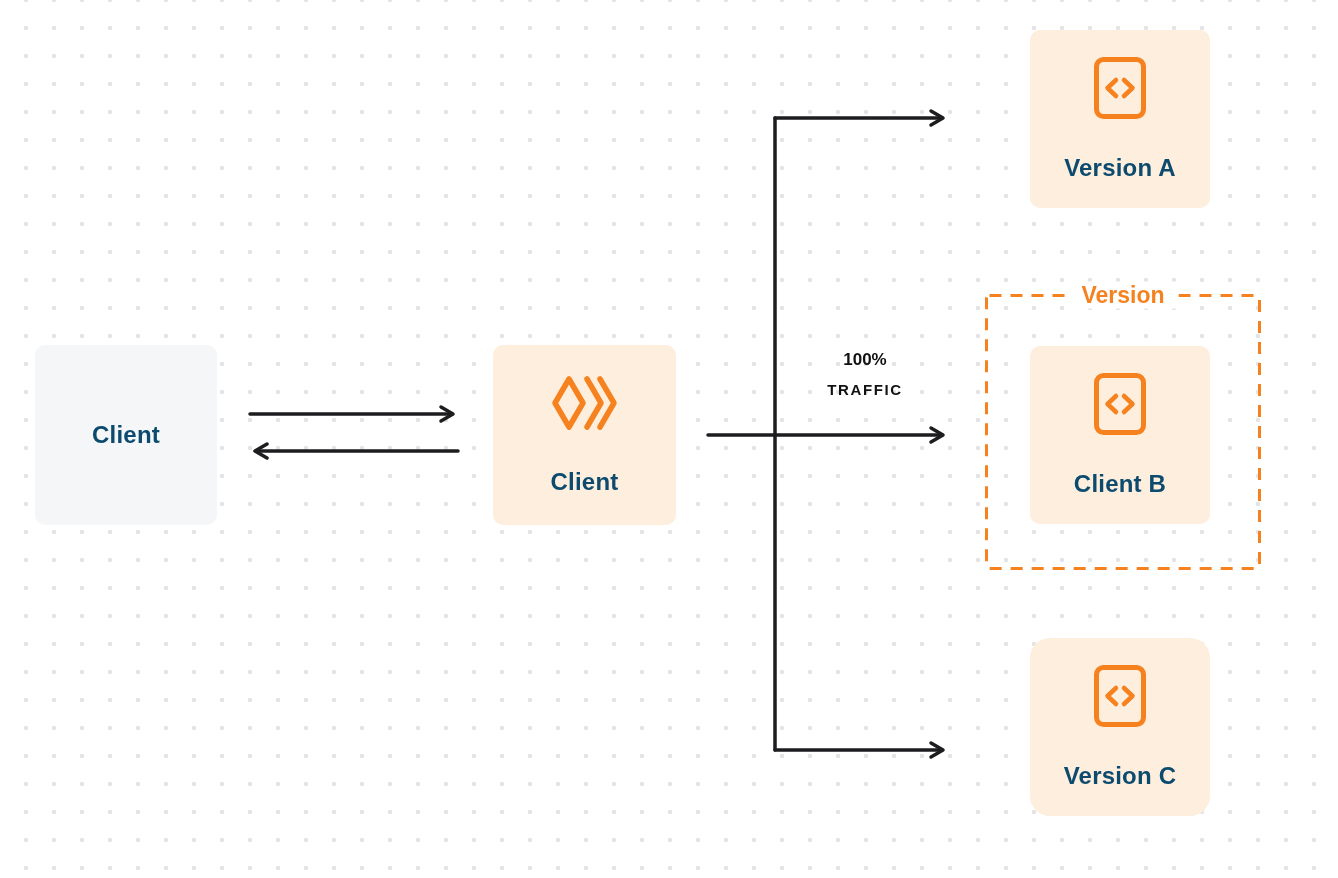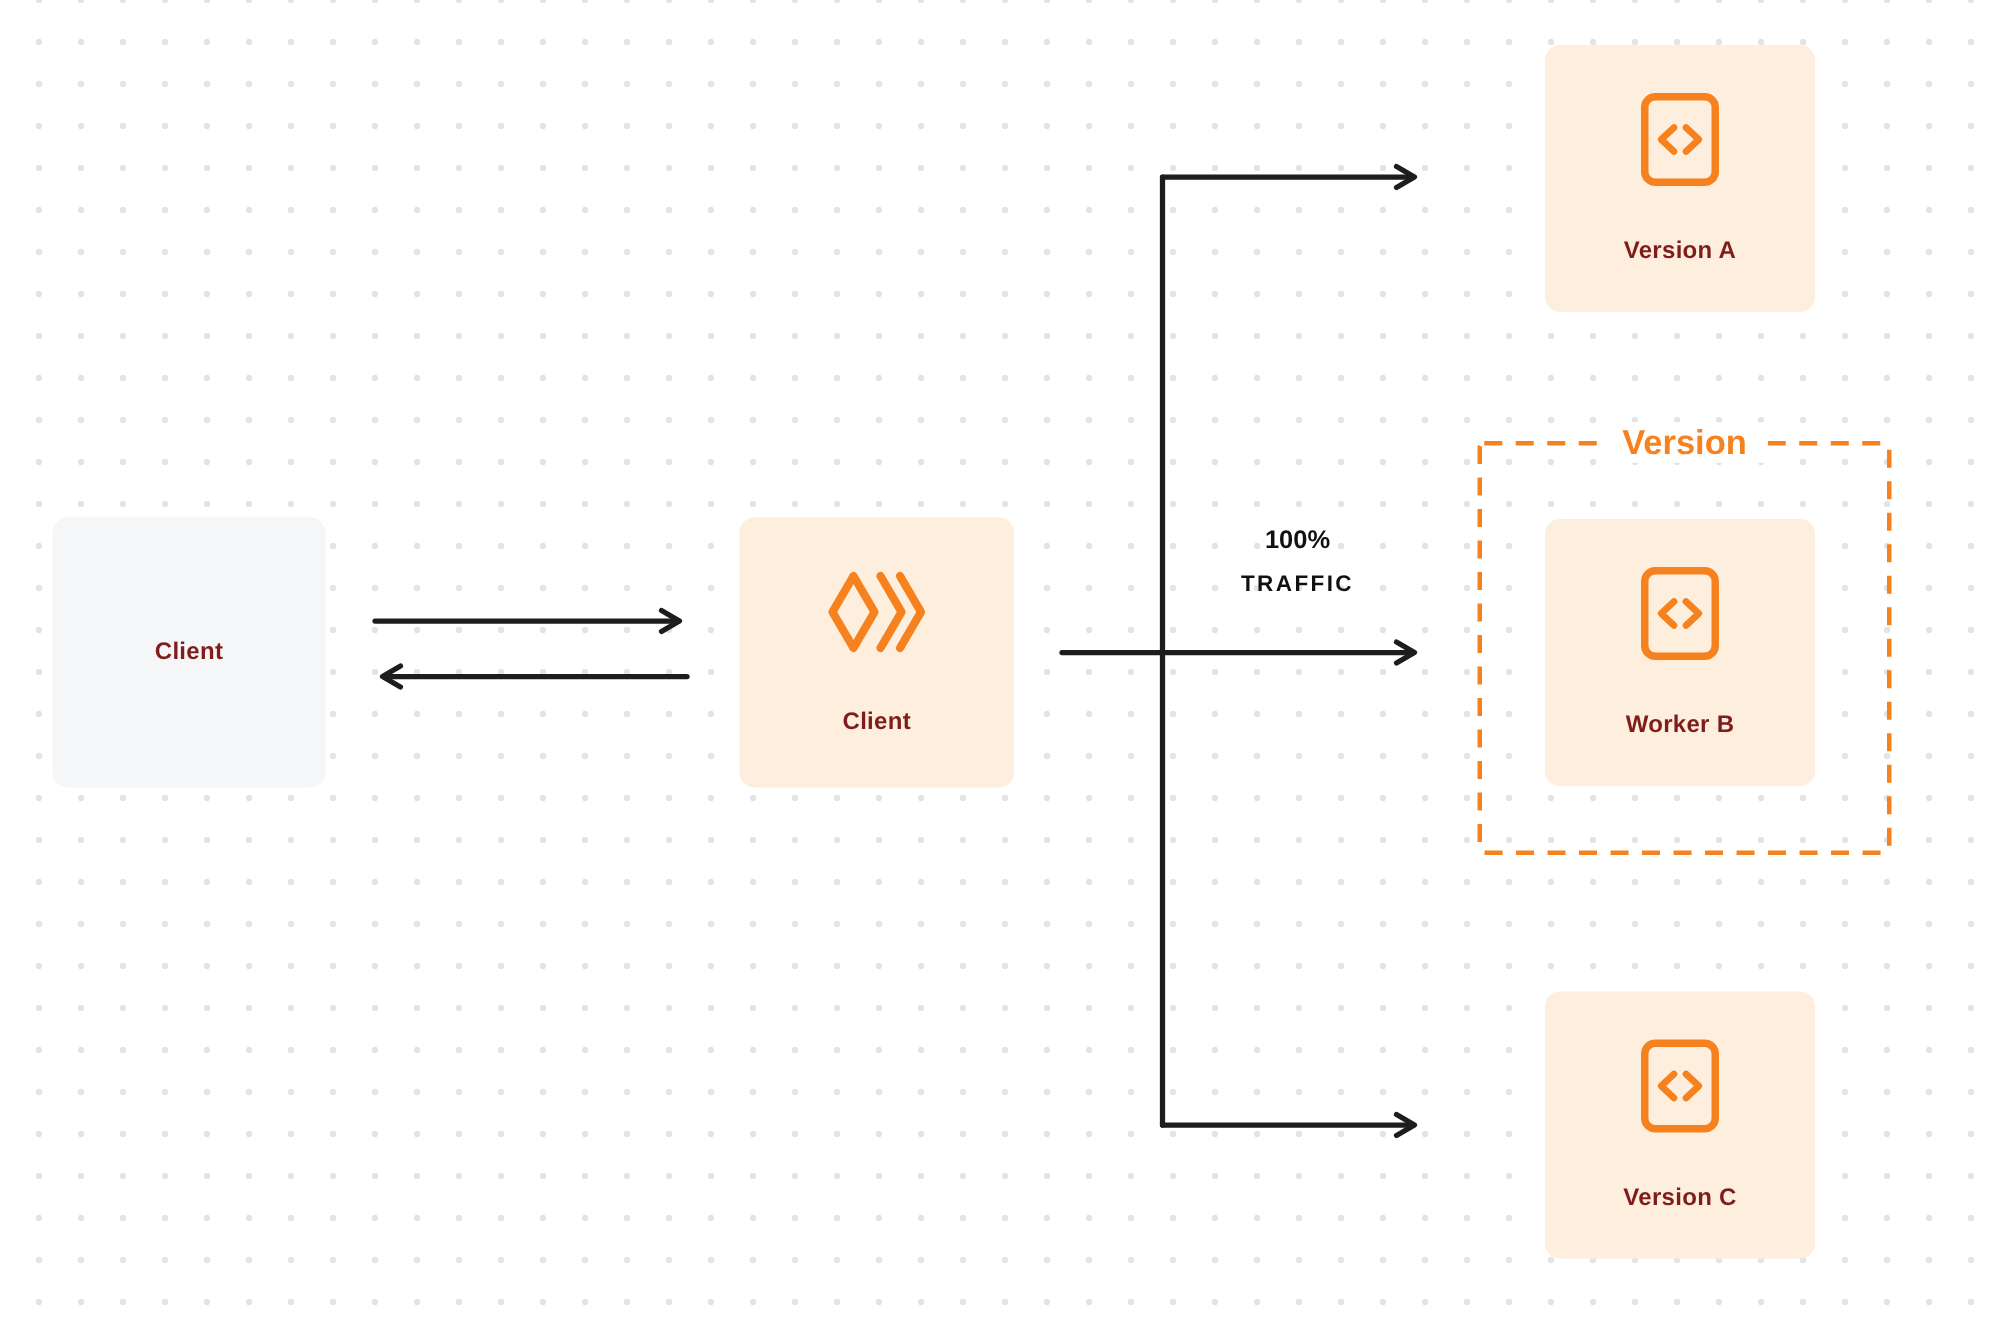--- a/index.html
+++ b/index.html
@@ -27,22 +27,22 @@
   .node {
     position: absolute;
     border-radius: 10px;
     display: flex;
     flex-direction: column;
     align-items: center;
     justify-content: center;
   }
   .node-label {
     font-weight: bold;
-    font-size: 16px;
-    color: #7f1d1d;
+    font-size: 24px;
+    color: #0c4a6e;
     letter-spacing: 0.2px;
   }
 
   .client-node {
     left: 35px; top: 345px;
     width: 182px; height: 180px;
     background: #f5f6f8;
   }
 
   .worker-node {
@@ -53,21 +53,21 @@
   }
 
   .version-node {
     left: 1030px;
     width: 180px; height: 178px;
     background: #fdeedd;
     gap: 34px;
   }
   .version-a { top: 30px; }
   .version-b { top: 346px; }
-  .version-c { top: 661px; }
+  .version-c { top: 638px; border-radius: 20px; }
 
   .deployed-label {
     position: absolute;
     left: 1123px; top: 295px;
     transform: translate(-50%, -50%);
     background: #ffffff;
     padding: 0 14px;
     color: #f6821f;
     font-weight: bold;
     font-size: 23px;
@@ -150,21 +150,21 @@
   </div>
 
   <div class="node version-node version-b">
     <span class="icon-wrap">
       <svg width="54" height="64" viewBox="0 0 54 64" fill="none" stroke="#f6821f" stroke-linecap="round" stroke-linejoin="round">
         <rect x="3.5" y="3.5" width="47" height="57" rx="7" stroke-width="5"></rect>
         <path d="M23,24 L14.5,32 L23,40" stroke-width="4.5"></path>
         <path d="M31,24 L39.5,32 L31,40" stroke-width="4.5"></path>
       </svg>
     </span>
-    <div class="node-label">Worker B</div>
+    <div class="node-label">Client B</div>
   </div>
 
   <div class="deployed-label">Version</div>
 
   <div class="node version-node version-c">
     <span class="icon-wrap">
       <svg width="54" height="64" viewBox="0 0 54 64" fill="none" stroke="#f6821f" stroke-linecap="round" stroke-linejoin="round">
         <rect x="3.5" y="3.5" width="47" height="57" rx="7" stroke-width="5"></rect>
         <path d="M23,24 L14.5,32 L23,40" stroke-width="4.5"></path>
         <path d="M31,24 L39.5,32 L31,40" stroke-width="4.5"></path>

